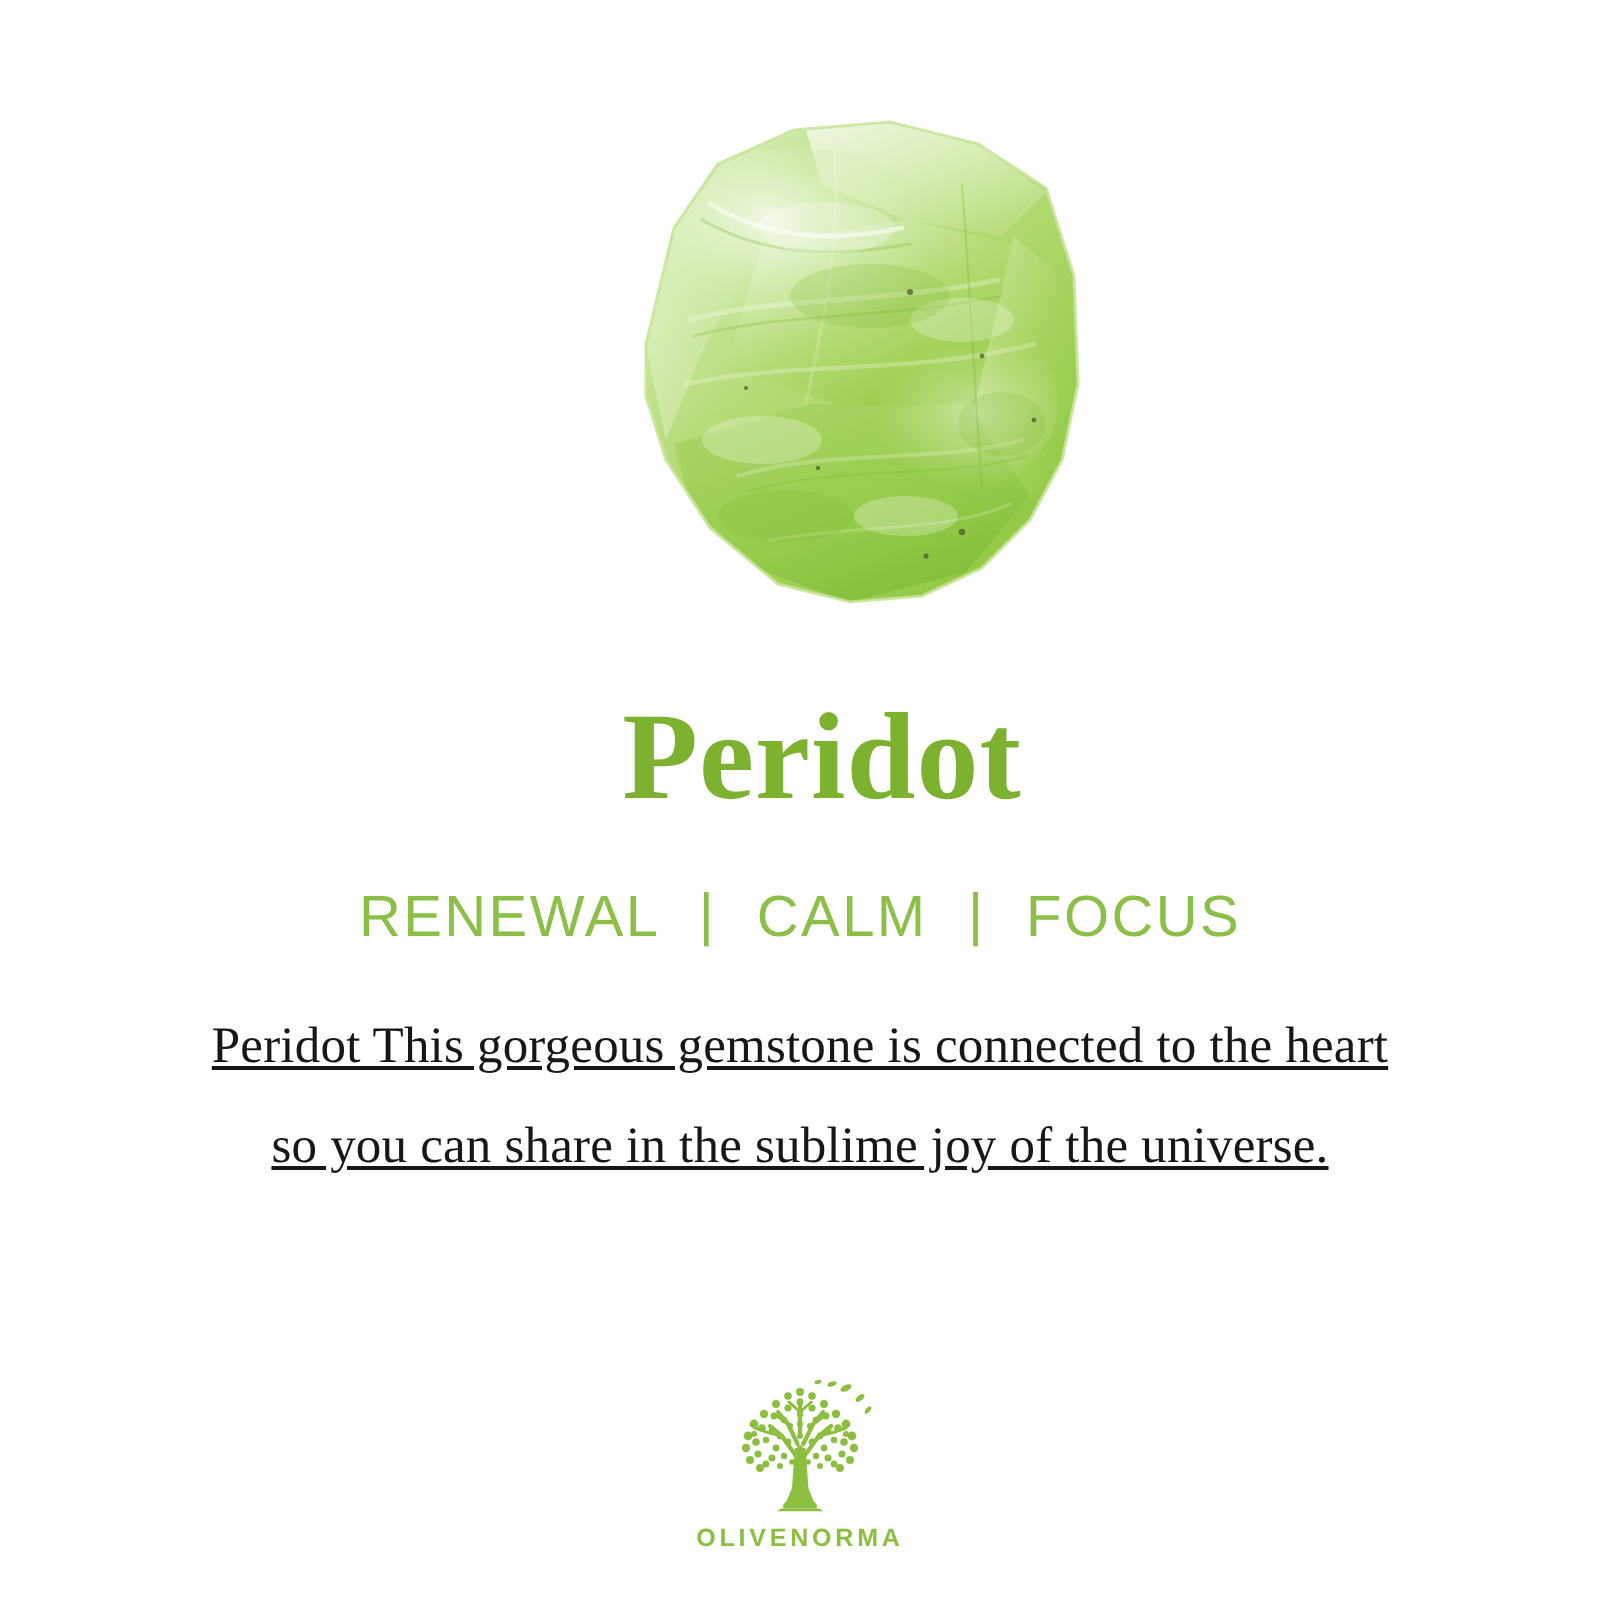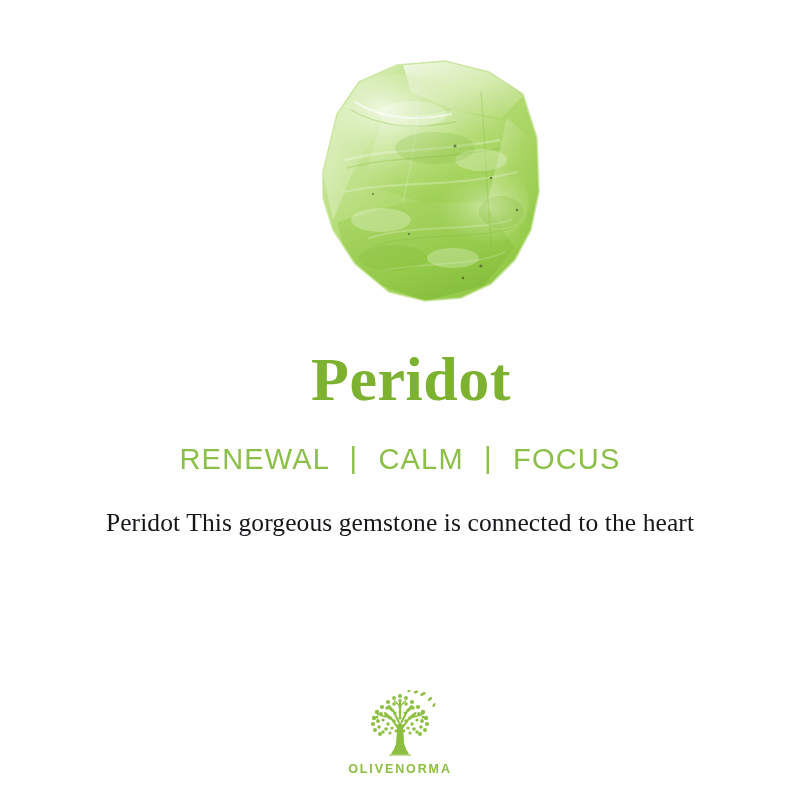--- a/index.html
+++ b/index.html
@@ -86,20 +86,21 @@
     position: absolute;
     top: 498px;
     left: 20px;
     width: 760px;
     text-align: center;
     font-family: "Liberation Serif", "DejaVu Serif", serif;
     font-size: 25.5px;
     line-height: 50px;
     color: #17161a;
     letter-spacing: 0.1px;
+    text-decoration: underline;
   }
   .description .line { display: block; white-space: nowrap; }
 
   
   .logo {
     position: absolute;
     left: 0;
     top: 688px;
     width: 800px;
     text-align: center;
@@ -237,20 +238,21 @@
   <div class="keywords">
     <span class="kw">RENEWAL</span>
     <span class="sep">|</span>
     <span class="kw">CALM</span>
     <span class="sep">|</span>
     <span class="kw">FOCUS</span>
   </div>
 
   <div class="description">
     <span class="line">Peridot This gorgeous gemstone is connected to the heart</span>
+    <span class="line">so you can share in the sublime joy of the universe.</span>
   </div>
 
   <div class="logo">
     <svg class="logo-mark" viewBox="0 0 78 72" aria-hidden="true">
       <g fill="#8CBF3F">
 
         <path d="M36.4,36 L35.0,56 L32.4,62.2 L30.6,64.4 L30.6,66.2 L47.4,66.2 L47.4,64.4
                  L45.6,62.2 L43.2,56 L41.8,36 Z"></path>
 
         <path d="M29.5,66.2 L48.8,66.2 L50.6,67.6 L27.6,67.6 Z"></path>

